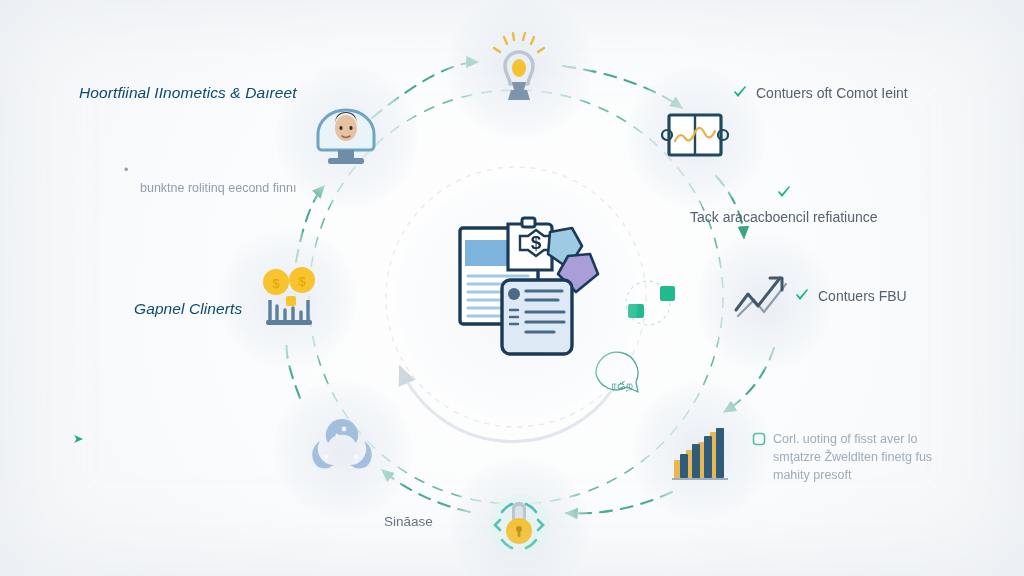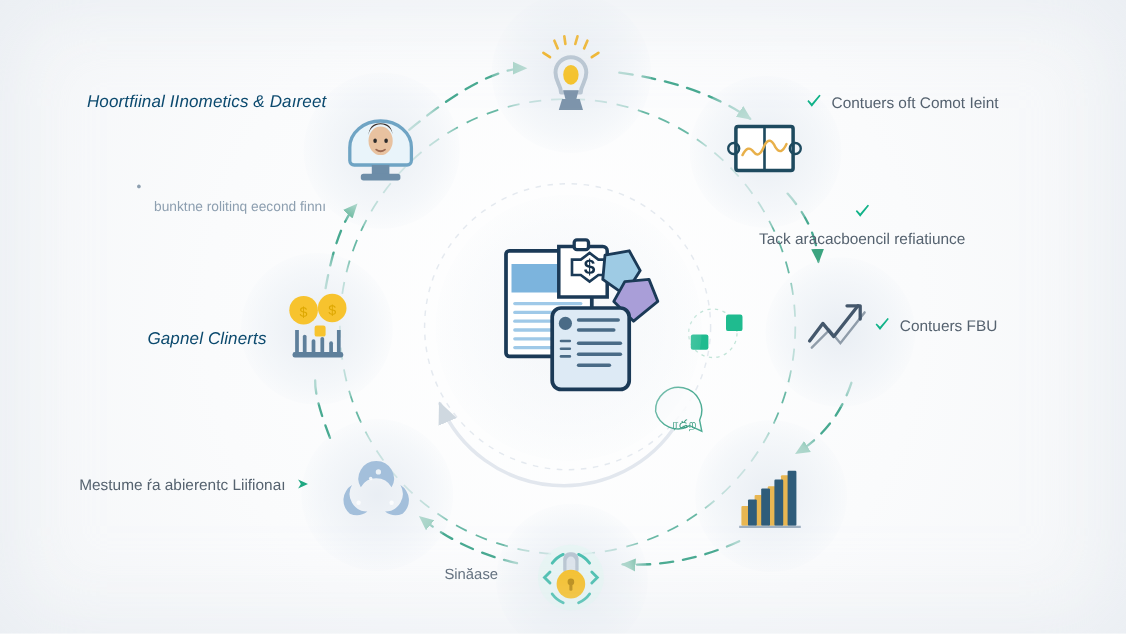--- a/index.html
+++ b/index.html
@@ -282,27 +282,26 @@
       <span class="mk bullet">•</span>
     </div>
     <div class="bullet-row blur-soft" style="padding-left:16px;">
       <span class="bullet">bunktne rolitinq eecond finnı</span>
     </div>
   </div>
 
   <div class="txt heading blur-soft" style="left:134px;top:300px;">Gapnel Clinerts</div>
 
   <div class="txt label-row" style="left:72px;top:432px;">
-    <span class="label blur-soft">Mestume ŕa abierentc Liifionaı</span>
     <svg class="tick" viewBox="0 0 14 14">
       <path d="M2,3 L11,7 L2,11 L4.5,7 z" fill="#1fa882"></path>
     </svg>
   </div>
 
-  <div class="txt caption blur-soft" style="left:404px;top:514px;">Sinăase</div>
+  <div class="txt caption blur-soft" style="left:384px;top:514px;">Sinăase</div>
 
   <div class="txt label-row" style="left:733px;top:85px;">
     <svg class="tick" viewBox="0 0 14 14">
       <path d="M1,6 L5,11 L13,1 L12,0 L5,8 L2,5 z" fill="#12b389"></path>
     </svg>
     <span class="label blur-soft">Contuers oft Comot Іeint</span>
   </div>
 
   <div class="txt label-row" style="left:690px;top:186px;flex-direction:column;">
     <svg class="tick" viewBox="0 0 14 14">
@@ -311,17 +310,31 @@
     <span class="label blur-soft">Tack aracacboencil refiatiunce</span>
   </div>
 
   <div class="txt label-row" style="left:795px;top:288px;">
     <svg class="tick" viewBox="0 0 14 14">
       <path d="M1,6 L5,11 L13,1 L12,0 L5,8 L2,5 z" fill="#12b389"></path>
     </svg>
     <span class="label blur-soft">Contuers FBU</span>
   </div>
 
+  <div class="txt" style="left:752px;top:430px;width:230px;">
+    <div class="bullet-row blur-soft">
+      <svg class="tick" viewBox="0 0 14 14" style="margin-top:2px;">
+        <rect x="1.5" y="1.5" width="11" height="11" rx="3" fill="none" stroke="#4fc3a2" stroke-width="1.6"></rect>
+      </svg>
+      <span class="sub">Corl. uoting of fisst aver lo</span>
+    </div>
+    <div class="bullet-row blur-soft" style="padding-left:21px;">
+      <span class="sub">smţatzre Žweldlten finetg fus</span>
+    </div>
+    <div class="bullet-row blur-soft" style="padding-left:21px;">
+      <span class="sub">mahity presoft</span>
+    </div>
+  </div>
 
   <div class="txt blur-soft" style="left:572px;top:379px;font-size:11px;color:#3a9b80;letter-spacing:.5px;margin-left:39px;">ரడற</div>
 
   <div class="vignette"></div>
 </div>
 
 </body></html>

